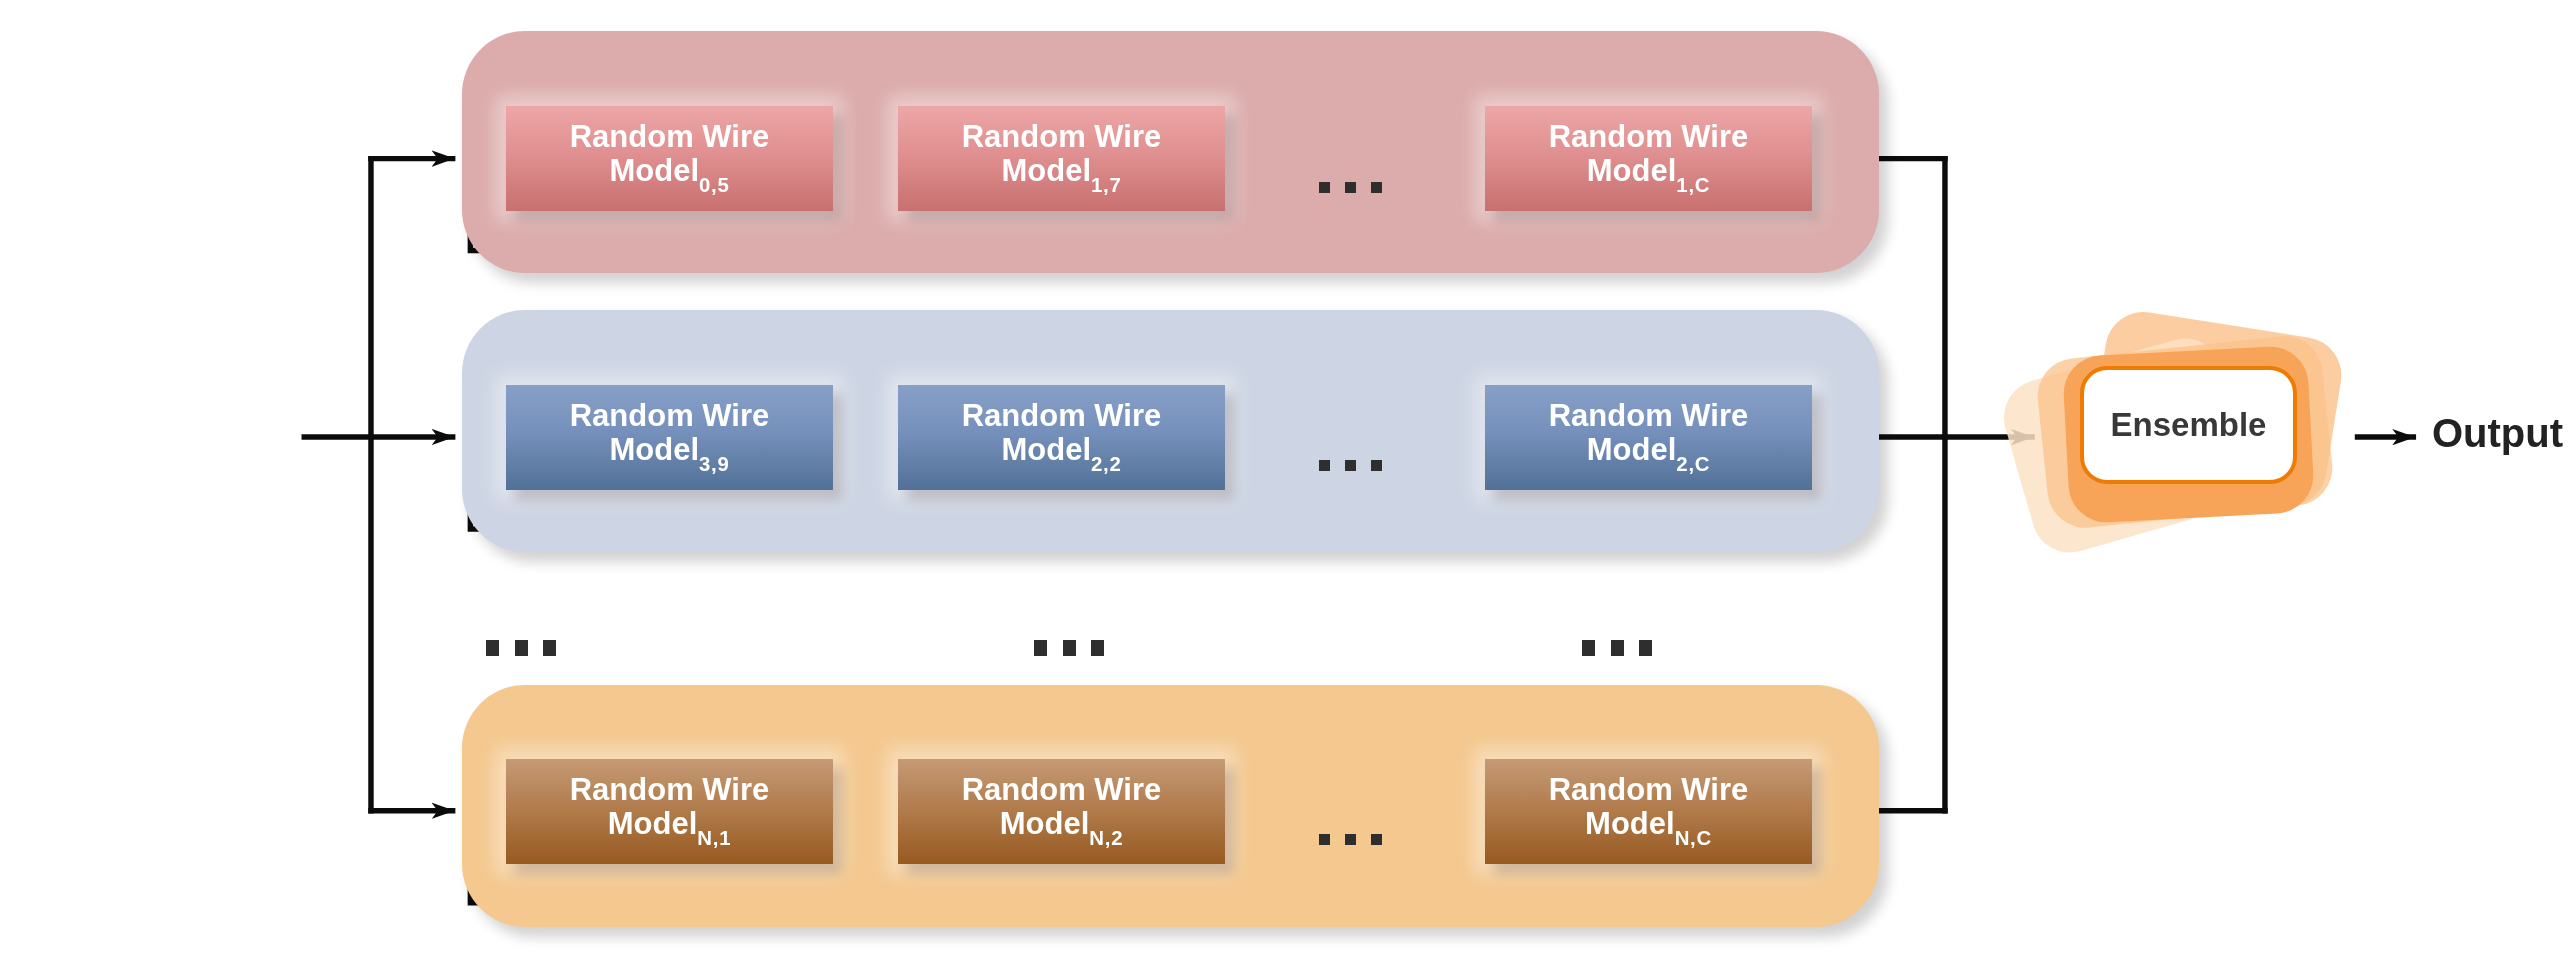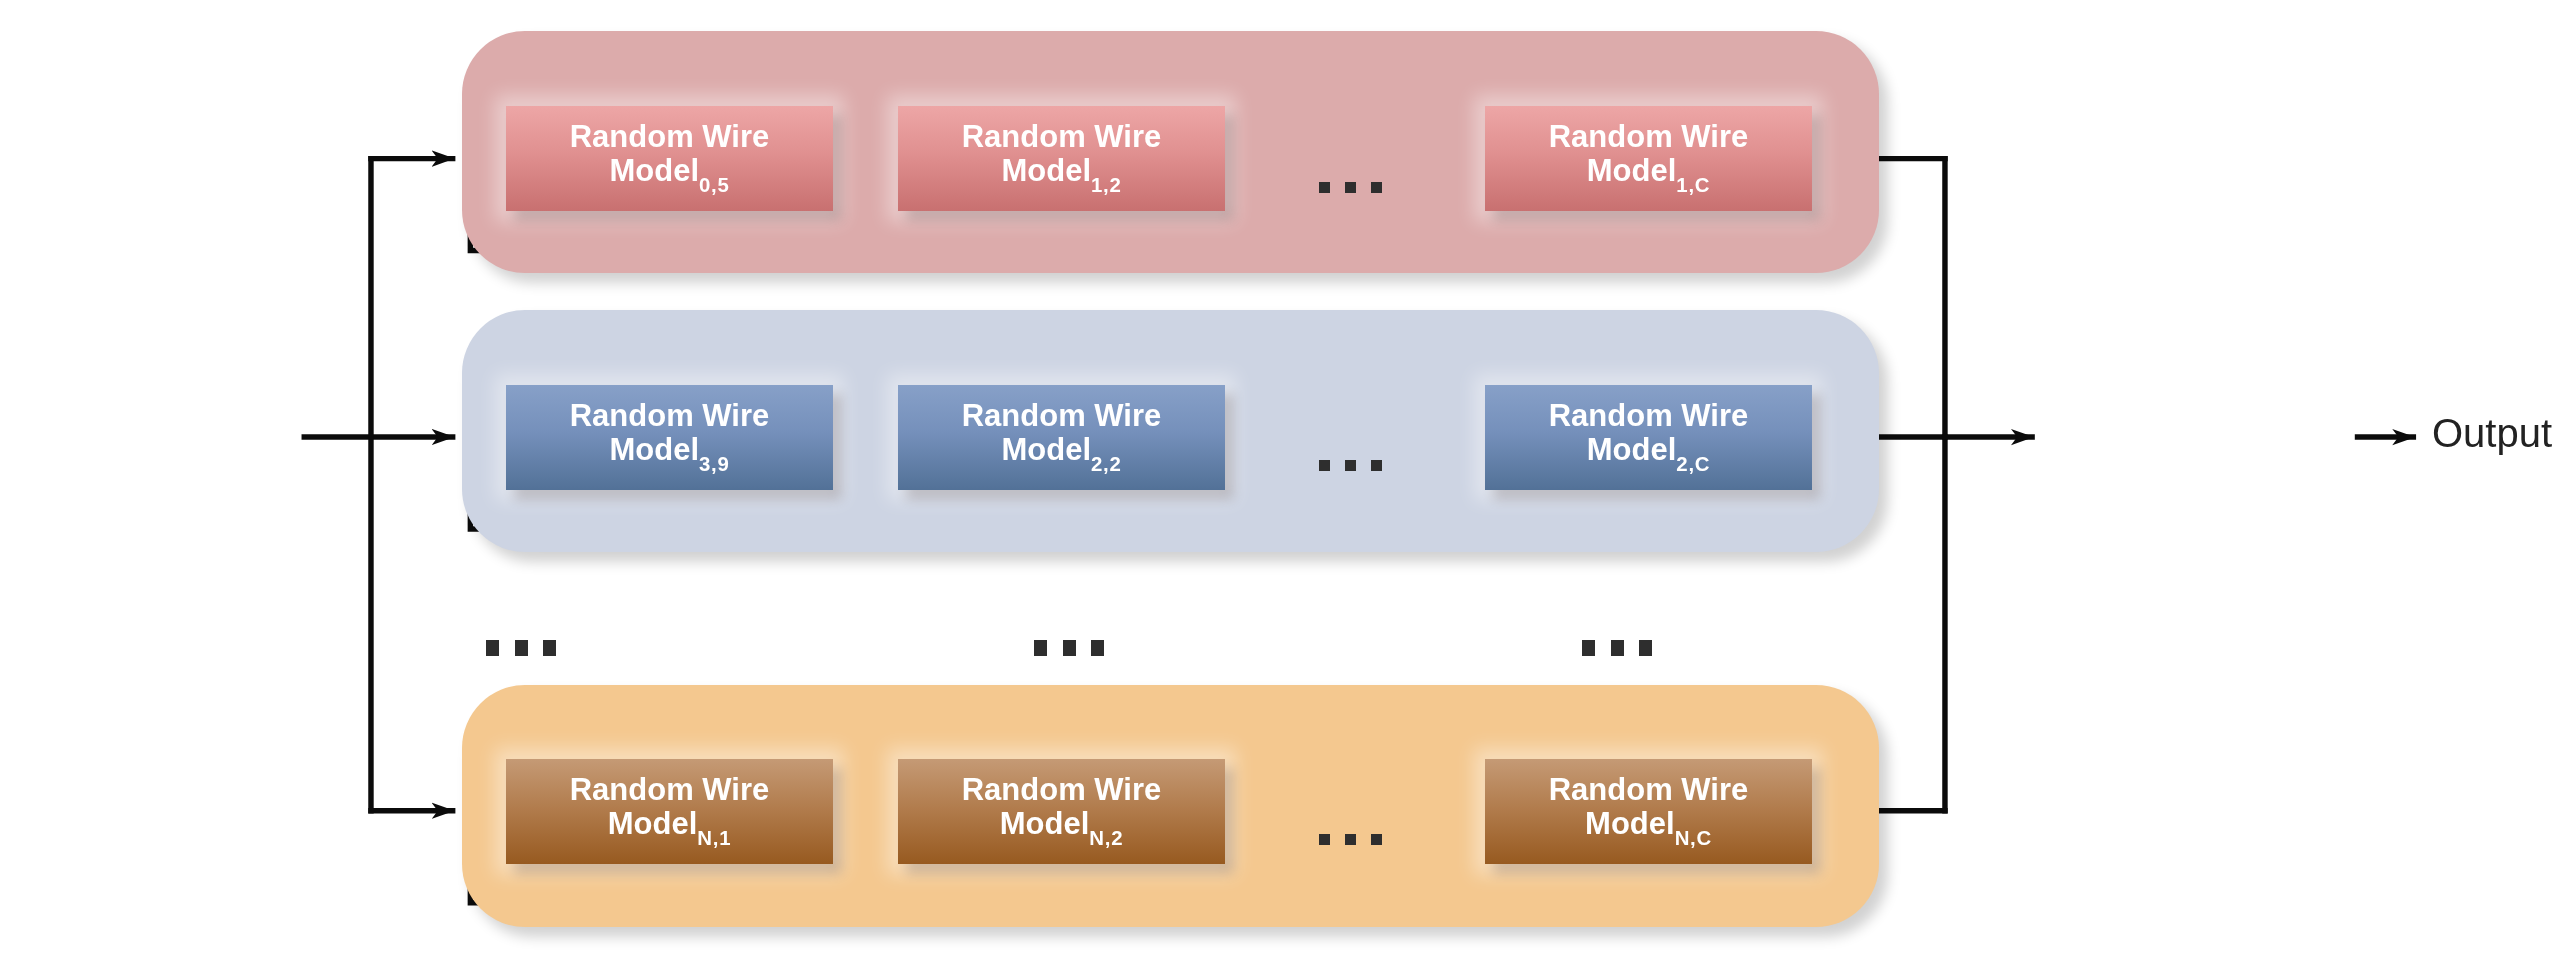--- a/index.html
+++ b/index.html
@@ -77,21 +77,21 @@
   .ensemble .inner{
     position:absolute;left:65px;top:46px;width:217px;height:118px;
     background:#ffffff;border:4.8px solid #ee7c04;border-radius:27px;
     display:flex;align-items:center;justify-content:center;box-sizing:border-box;
   }
   .ensemble .inner .label{color:#383838;font-weight:bold;font-size:33px;}
 
   
   .output-label{
     position:absolute;left:2432px;top:411px;
-    color:#222222;font-weight:normal;font-size:40px;
+    color:#222222;font-weight:bold;font-size:40px;
   }
 </style>
 </head>
 <body>
 
 <div class="canvas">
 
   <svg class="wires" width="2576" height="964" viewBox="0 0 3782 1416">
     <defs>
       <marker id="ah" viewBox="0 0 34 32" refX="31" refY="16" markerWidth="34" markerHeight="32" markerUnits="userSpaceOnUse" orient="auto">
@@ -134,21 +134,21 @@
   <div class="row-container r1"></div>
   <div class="row-container r2"></div>
   <div class="row-container r3"></div>
 
   <div class="model-box r1 c1">
     <div class="l1">Random Wire</div>
     <div class="l2"><span>Model</span><sub>0,5</sub></div>
   </div>
   <div class="model-box r1 c2">
     <div class="l1">Random Wire</div>
-    <div class="l2"><span>Model</span><sub>1,2</sub></div>
+    <div class="l2"><span>Model</span><sub>1,7</sub></div>
   </div>
   <div class="model-box r1 c3">
     <div class="l1">Random Wire</div>
     <div class="l2"><span>Model</span><sub>1,C</sub></div>
   </div>
 
   <div class="model-box r2 c1">
     <div class="l1">Random Wire</div>
     <div class="l2"><span>Model</span><sub>3,9</sub></div>
   </div>
@@ -200,17 +200,26 @@
       <i></i>
       <i></i>
       <i></i>
     </div>
   <div class="dots vgap" style="left:1582px;top:640px">
       <i></i>
       <i></i>
       <i></i>
     </div>
 
+  <div class="ensemble">
+    <div class="layer la"></div>
+    <div class="layer lb"></div>
+    <div class="layer lc"></div>
+    <div class="layer lmain"></div>
+    <div class="inner">
+      <span class="label">Ensemble</span>
+    </div>
+  </div>
 
   <div class="output-label">Output</div>
 
 </div>
 
 
 </body></html>

